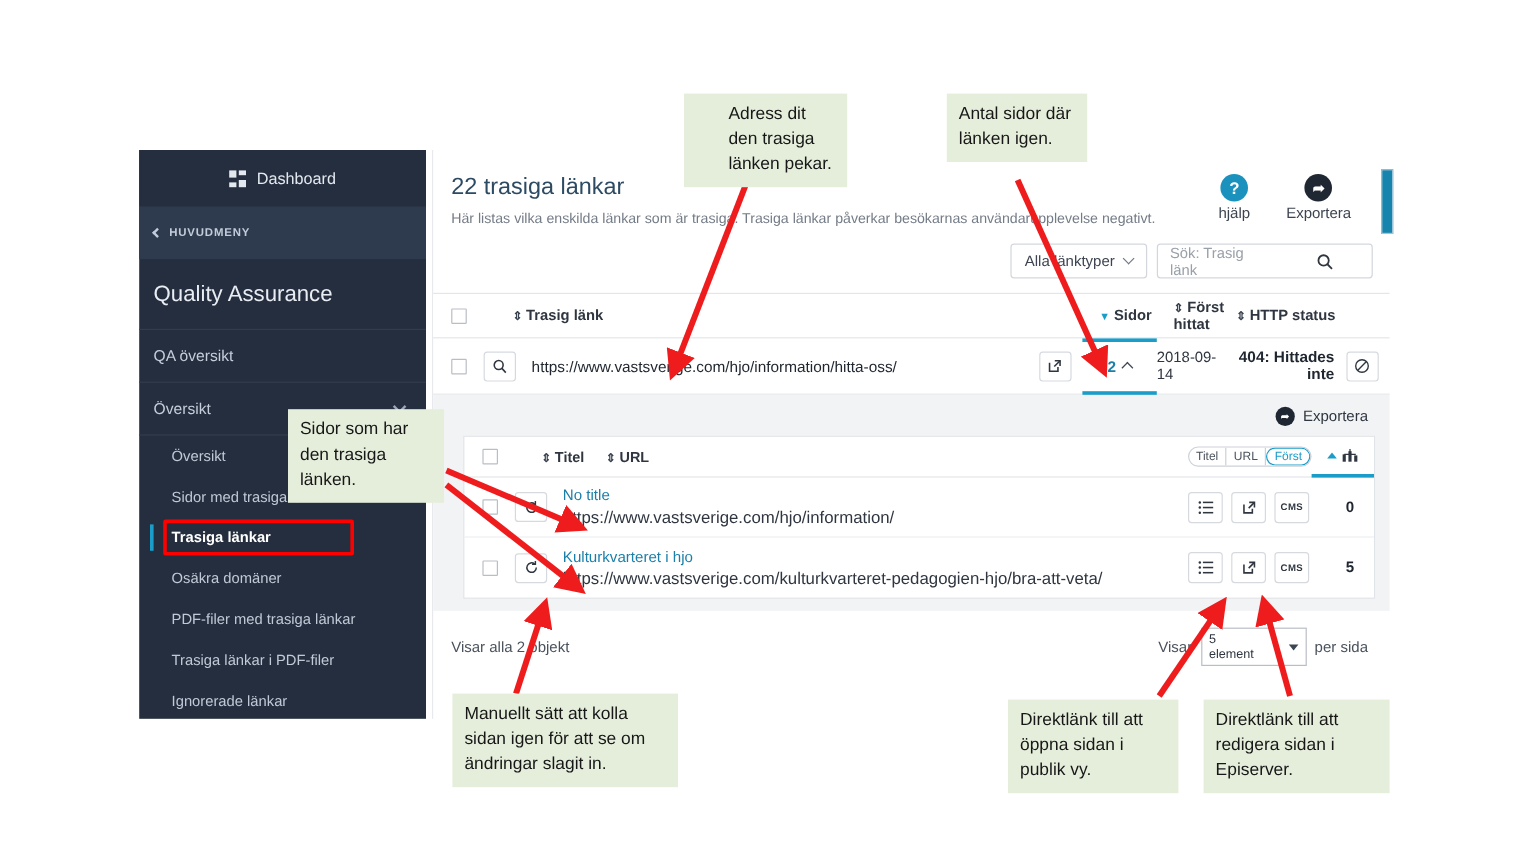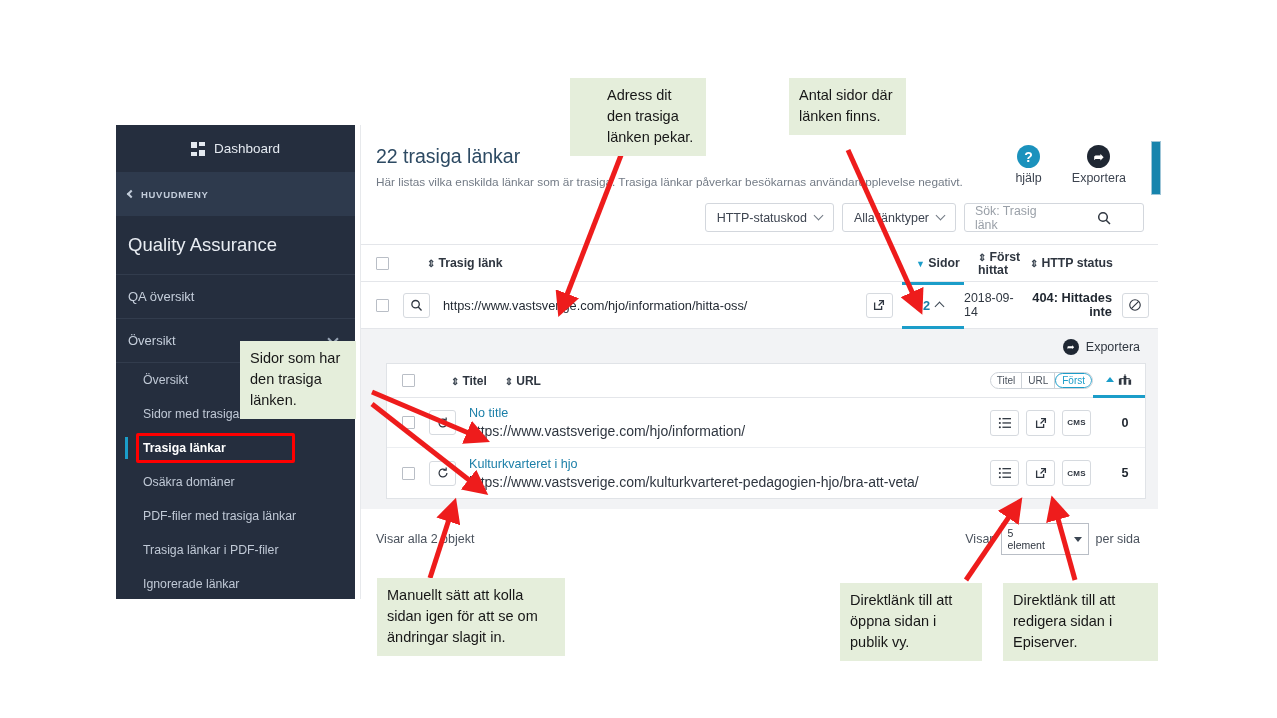--- a/index.html
+++ b/index.html
@@ -232,24 +232,20 @@
         </div>
         <div class="mh-act">
           <div class="circ exp">➦</div>
           <div>Exportera</div>
         </div>
       </div>
     </div>
 
     <div class="filters">
       <div class="pill">
-        <span>HTTP-statuskod</span>
-        <span class="cd"></span>
-      </div>
-      <div class="pill">
         <span>Alla länktyper</span>
         <span class="cd"></span>
       </div>
       <div class="searchbox">
         <span>Sök: Trasig länk</span>
         <span class="sb-ico">
           <svg width="14" height="14" viewBox="0 0 14 14">
               <circle cx="6" cy="6" r="4.3" fill="none" stroke="#2f3640" stroke-width="1.5"></circle>
               <line x1="9.2" y1="9.2" x2="13" y2="13" stroke="#2f3640" stroke-width="1.5"></line>
             </svg>
@@ -450,19 +446,19 @@
     <line x1="372" y1="404" x2="478" y2="487" stroke="#ee1c1c" stroke-width="5" marker-end="url(#ah)"></line>
 
     <line x1="430" y1="578" x2="452" y2="510" stroke="#ee1c1c" stroke-width="5" marker-end="url(#ah)"></line>
 
     <line x1="966" y1="580" x2="1015" y2="508" stroke="#ee1c1c" stroke-width="5" marker-end="url(#ah)"></line>
 
     <line x1="1075" y1="580" x2="1055" y2="508" stroke="#ee1c1c" stroke-width="5" marker-end="url(#ah)"></line>
   </svg>
 
   <div class="callout" style="left:570px; top:78px; width:136px;padding-left:37px;">Adress dit den trasiga länken pekar.</div>
-  <div class="callout" style="left:789px; top:78px; width:117px;">Antal sidor där länken finns.</div>
-  <div class="callout" style="left:240px; top:341px; width:116px;">Sidor som har den trasiga länken.</div>
+  <div class="callout" style="left:789px; top:78px; width:117px;">Antal sidor där länken igen.</div>
+  <div class="callout" style="left:240px; top:341px; width:130px;">Sidor som har den trasiga länken.</div>
   <div class="callout" style="left:377px; top:578px; width:188px;">Manuellt sätt att kolla sidan igen för att se om ändringar slagit in.</div>
   <div class="callout" style="left:840px; top:583px; width:142px;">Direktlänk till att öppna sidan i publik vy.</div>
   <div class="callout" style="left:1003px; top:583px; width:155px;">Direktlänk till att redigera sidan i Episerver.</div>
 
 </div>
 
 </body></html>

